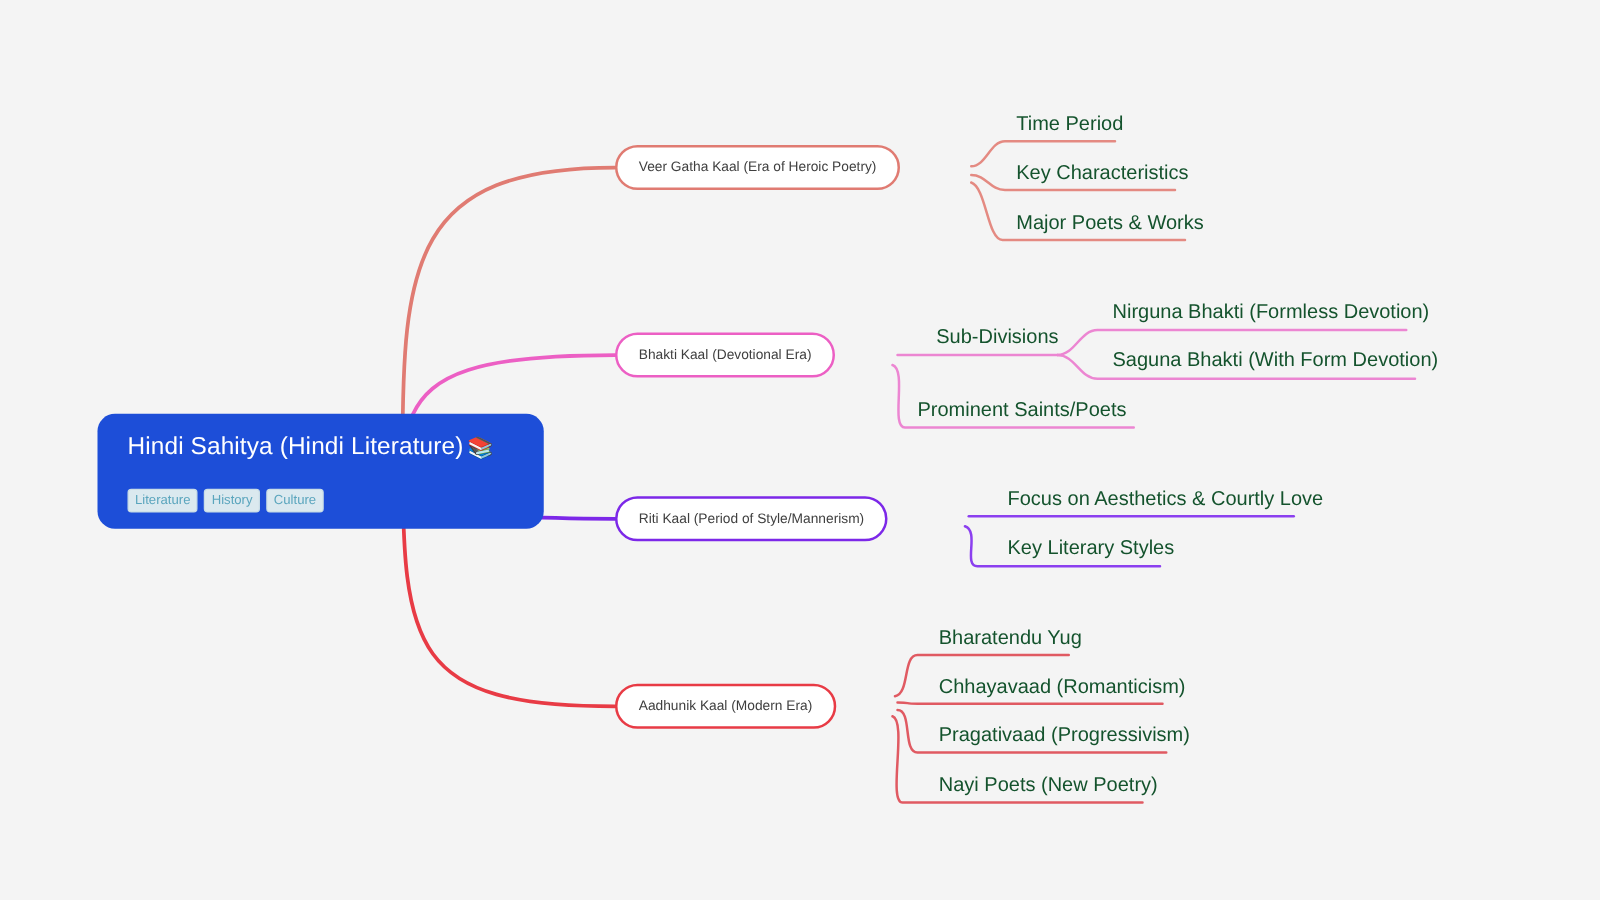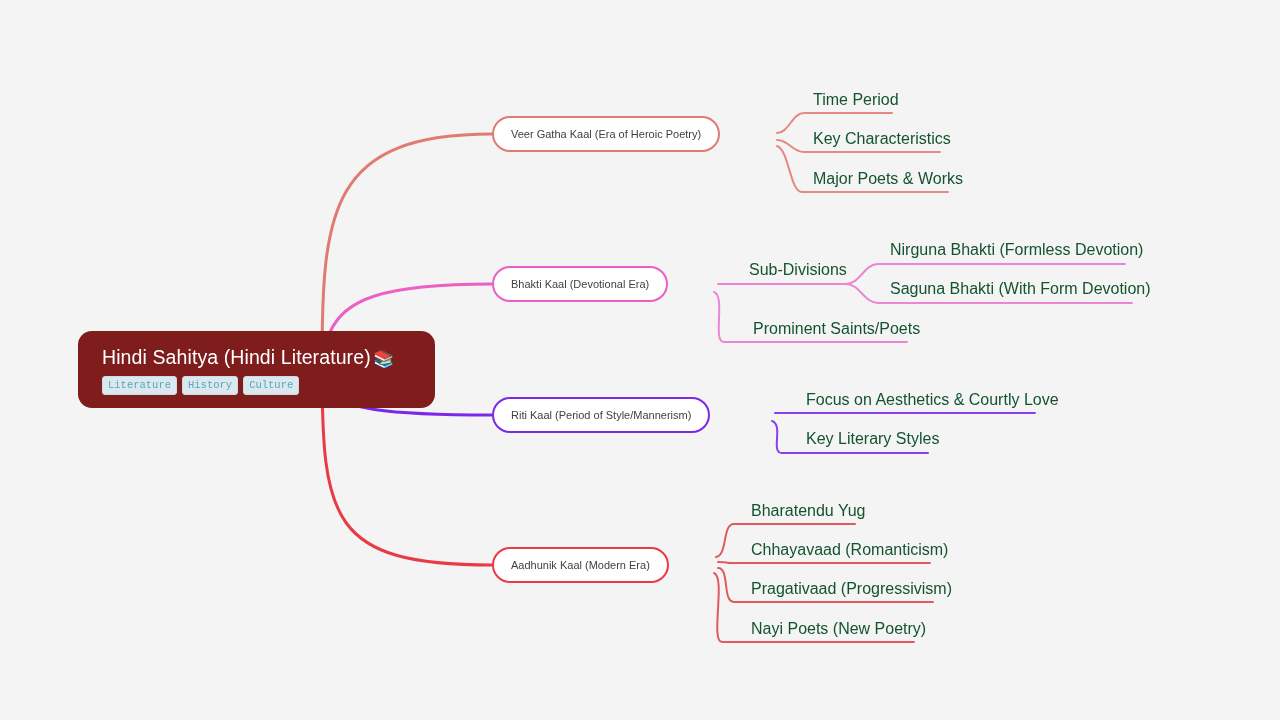--- a/index.html
+++ b/index.html
@@ -20,43 +20,42 @@
     left: 0; top: 0;
     width: 1280px; height: 720px;
     pointer-events: none;
   }
   
   .root-node {
     position: absolute;
     left: 78px; top: 331px;
     width: 357px;
     box-sizing: border-box;
-    background: #7f1d1d;
+    background: #1d4ed8;
     border-radius: 14px;
     padding: 14px 22px 13px 24px;
     z-index: 5;
   }
   .root-title {
     color: #ffffff;
     font-size: 19.5px;
     line-height: 24px;
     font-weight: 400;
     letter-spacing: 0.1px;
     white-space: nowrap;
   }
   .root-emoji {
     font-size: 17px;
     margin-left: 3px;
     vertical-align: -1px;
   }
   .root-tags {
-    margin-top: 4px;
+    margin-top: 20px;
     display: flex;
     gap: 5px;
-    font-family: Liberation Mono, monospace;
   }
   .tag {
     display: inline-block;
     background: #dbe9ef;
     color: #5aa5bd;
     font-size: 10.5px;
     line-height: 12px;
     padding: 2px 5px 3px 5px;
     border-radius: 3px;
     border: 1px solid #c9dde6;
@@ -166,21 +165,21 @@
   </div>
   <div class="leaf-node" style="left:749px; top:261px;">
     <span class="leaf-label">Sub-Divisions</span>
   </div>
   <div class="leaf-node" style="left:890px; top:241px;">
     <span class="leaf-label">Nirguna Bhakti (Formless Devotion)</span>
   </div>
   <div class="leaf-node" style="left:890px; top:280px;">
     <span class="leaf-label">Saguna Bhakti (With Form Devotion)</span>
   </div>
-  <div class="leaf-node" style="left:753px; top:320px;">
+  <div class="leaf-node" style="left:734px; top:320px;">
     <span class="leaf-label">Prominent Saints/Poets</span>
   </div>
 
   <div class="branch-node" style="left:492px; top:397px; border-color:#7c28e8;">
     <span class="branch-label">Riti Kaal (Period of Style/Mannerism)</span>
   </div>
   <div class="leaf-node" style="left:806px; top:391px;">
     <span class="leaf-label">Focus on Aesthetics &amp; Courtly Love</span>
   </div>
   <div class="leaf-node" style="left:806px; top:430px;">

